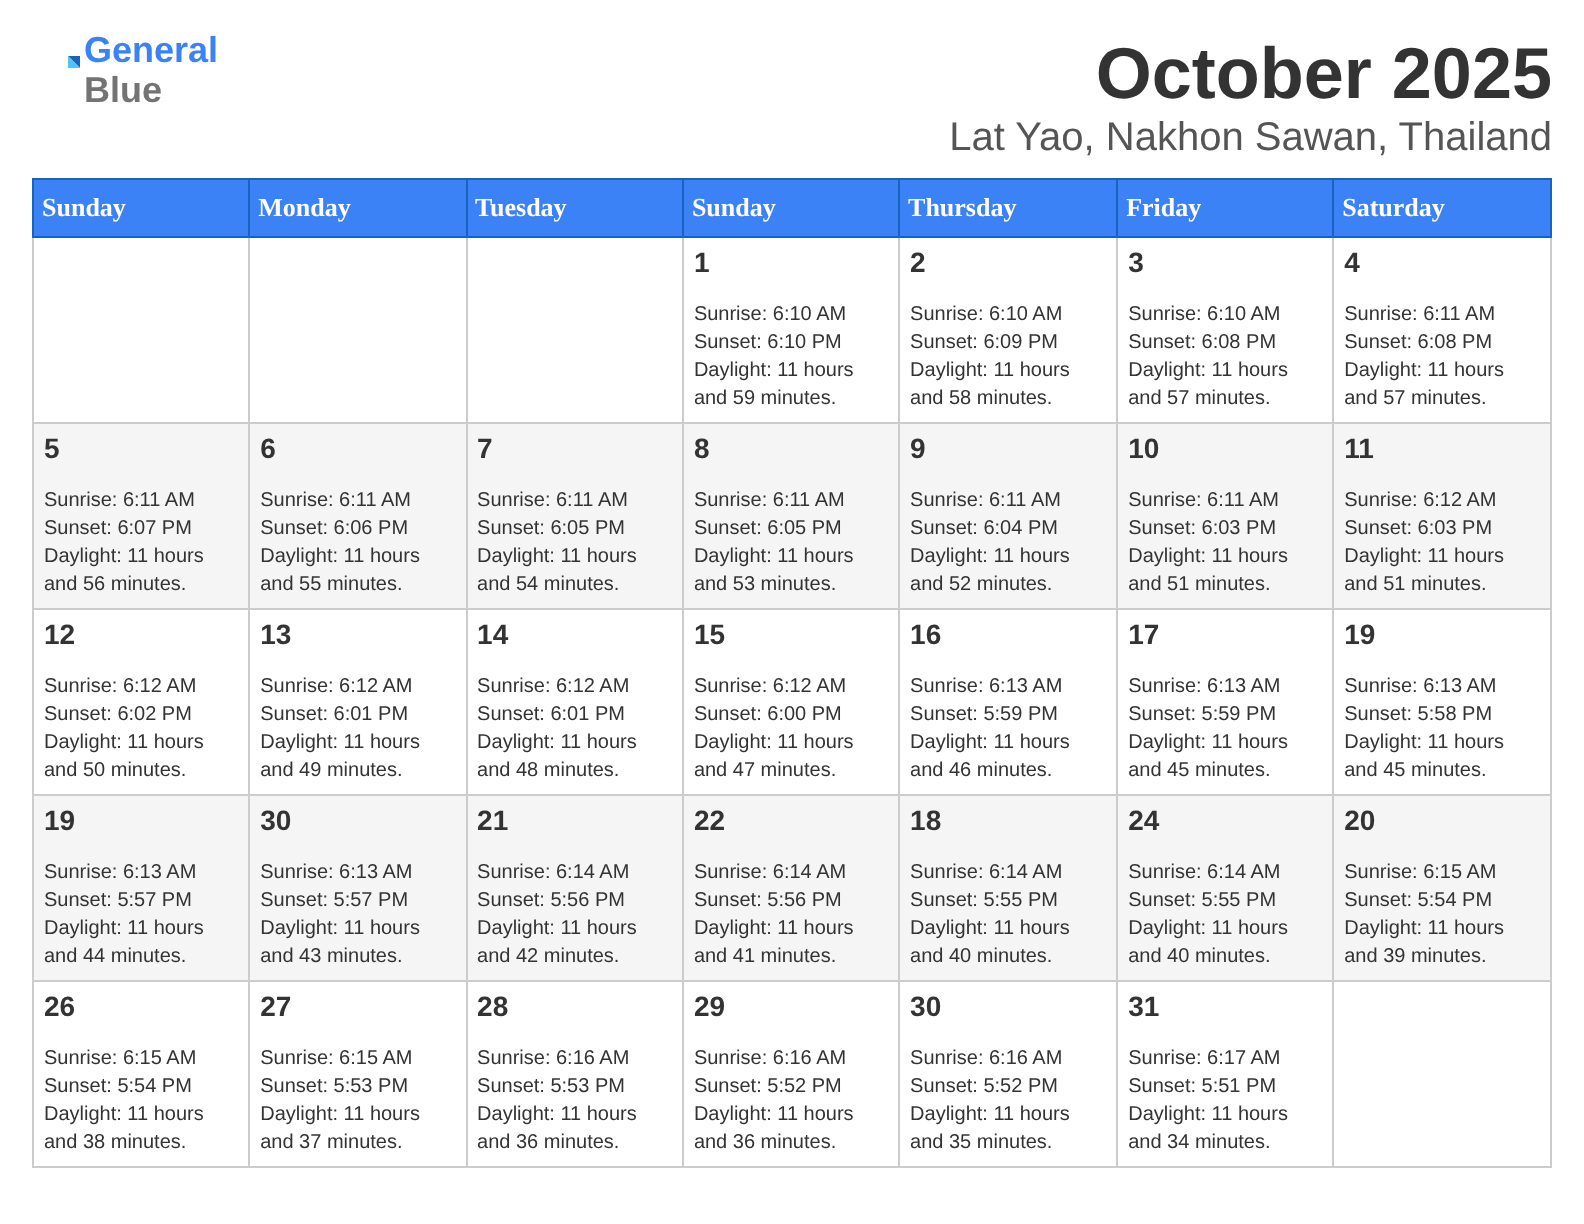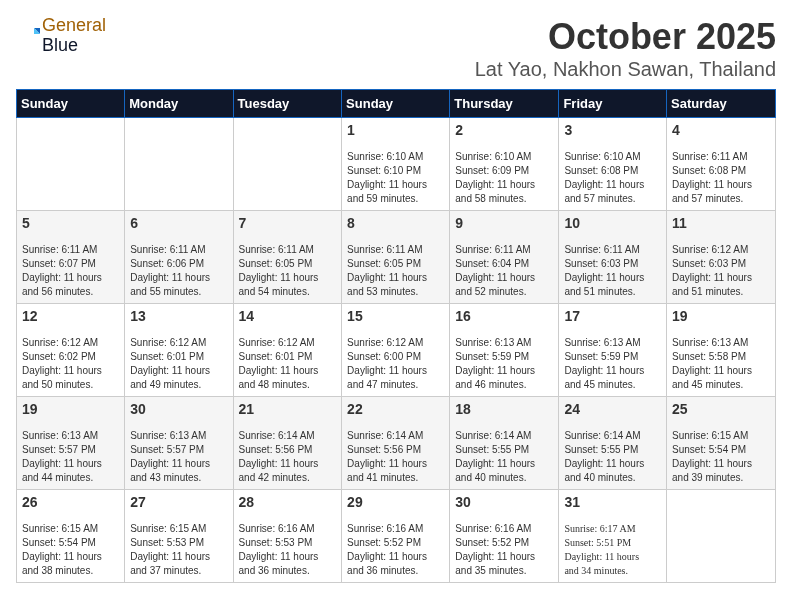--- a/index.html
+++ b/index.html
@@ -20,27 +20,27 @@
       display: flex;
       align-items: center;
     }
     .logo-text {
       display: flex;
       flex-direction: column;
       line-height: 1.1;
     }
     .logo-general {
       font-size: 18px;
-      font-weight: normal;
-      color: #a16207;
+      font-weight: bold;
+      color: #3b82f6;
     }
     .logo-blue {
       font-size: 18px;
-      font-weight: normal;
-      color: #0f172a;
+      font-weight: bold;
+      color: #737373;
     }
     .logo-icon {
       width: 24px;
       height: 24px;
       margin-right: 2px;
     }
     .title-section {
       text-align: right;
     }
     .month-title {
@@ -91,21 +91,22 @@
     .empty-cell {
       background: #f9f9f9;
     }
     tr:nth-child(even) td {
       background-color: #f5f5f5;
     }
     tr:nth-child(odd) td {
       background-color: #ffffff;
     }
     .calendar-table thead tr th {
-      background-color: #0f172a;
+      background-color: #3b82f6;
+      font-family: Liberation Serif, serif;
     }
   </style>
 </head>
 <body>
 
 <div class="header-section">
   <div class="logo">
     <svg class="logo-icon" viewBox="0 0 24 24">
       <polygon points="18,4 24,4 24,10" fill="#1565c0"></polygon>
       <polygon points="18,4 24,10 18,10" fill="#4fc3f7"></polygon>
@@ -306,21 +307,21 @@
 and 40 minutes.</div>
         </td>
         <td>
           <span class="day-number">24</span>
           <div class="day-info" style="white-space: pre-line;">Sunrise: 6:14 AM
 Sunset: 5:55 PM
 Daylight: 11 hours
 and 40 minutes.</div>
         </td>
         <td>
-          <span class="day-number">25</span>
+          <span class="day-number">20</span>
           <div class="day-info" style="white-space: pre-line;">Sunrise: 6:15 AM
 Sunset: 5:54 PM
 Daylight: 11 hours
 and 39 minutes.</div>
         </td>
       </tr>
       <tr>
         <td>
           <span class="day-number">26</span>
           <div class="day-info" style="white-space: pre-line;">Sunrise: 6:15 AM
@@ -351,21 +352,21 @@
         </td>
         <td>
           <span class="day-number">30</span>
           <div class="day-info" style="white-space: pre-line;">Sunrise: 6:16 AM
 Sunset: 5:52 PM
 Daylight: 11 hours
 and 35 minutes.</div>
         </td>
         <td>
           <span class="day-number">31</span>
-          <div class="day-info" style="white-space: pre-line; font-family: Liberation Serif, serif;">Sunrise: 6:17 AM
+          <div class="day-info" style="white-space: pre-line;">Sunrise: 6:17 AM
 Sunset: 5:51 PM
 Daylight: 11 hours
 and 34 minutes.</div>
         </td>
         <td class="empty-cell"></td>
       </tr>
     </tbody>
 </table>
 
 </body></html>

